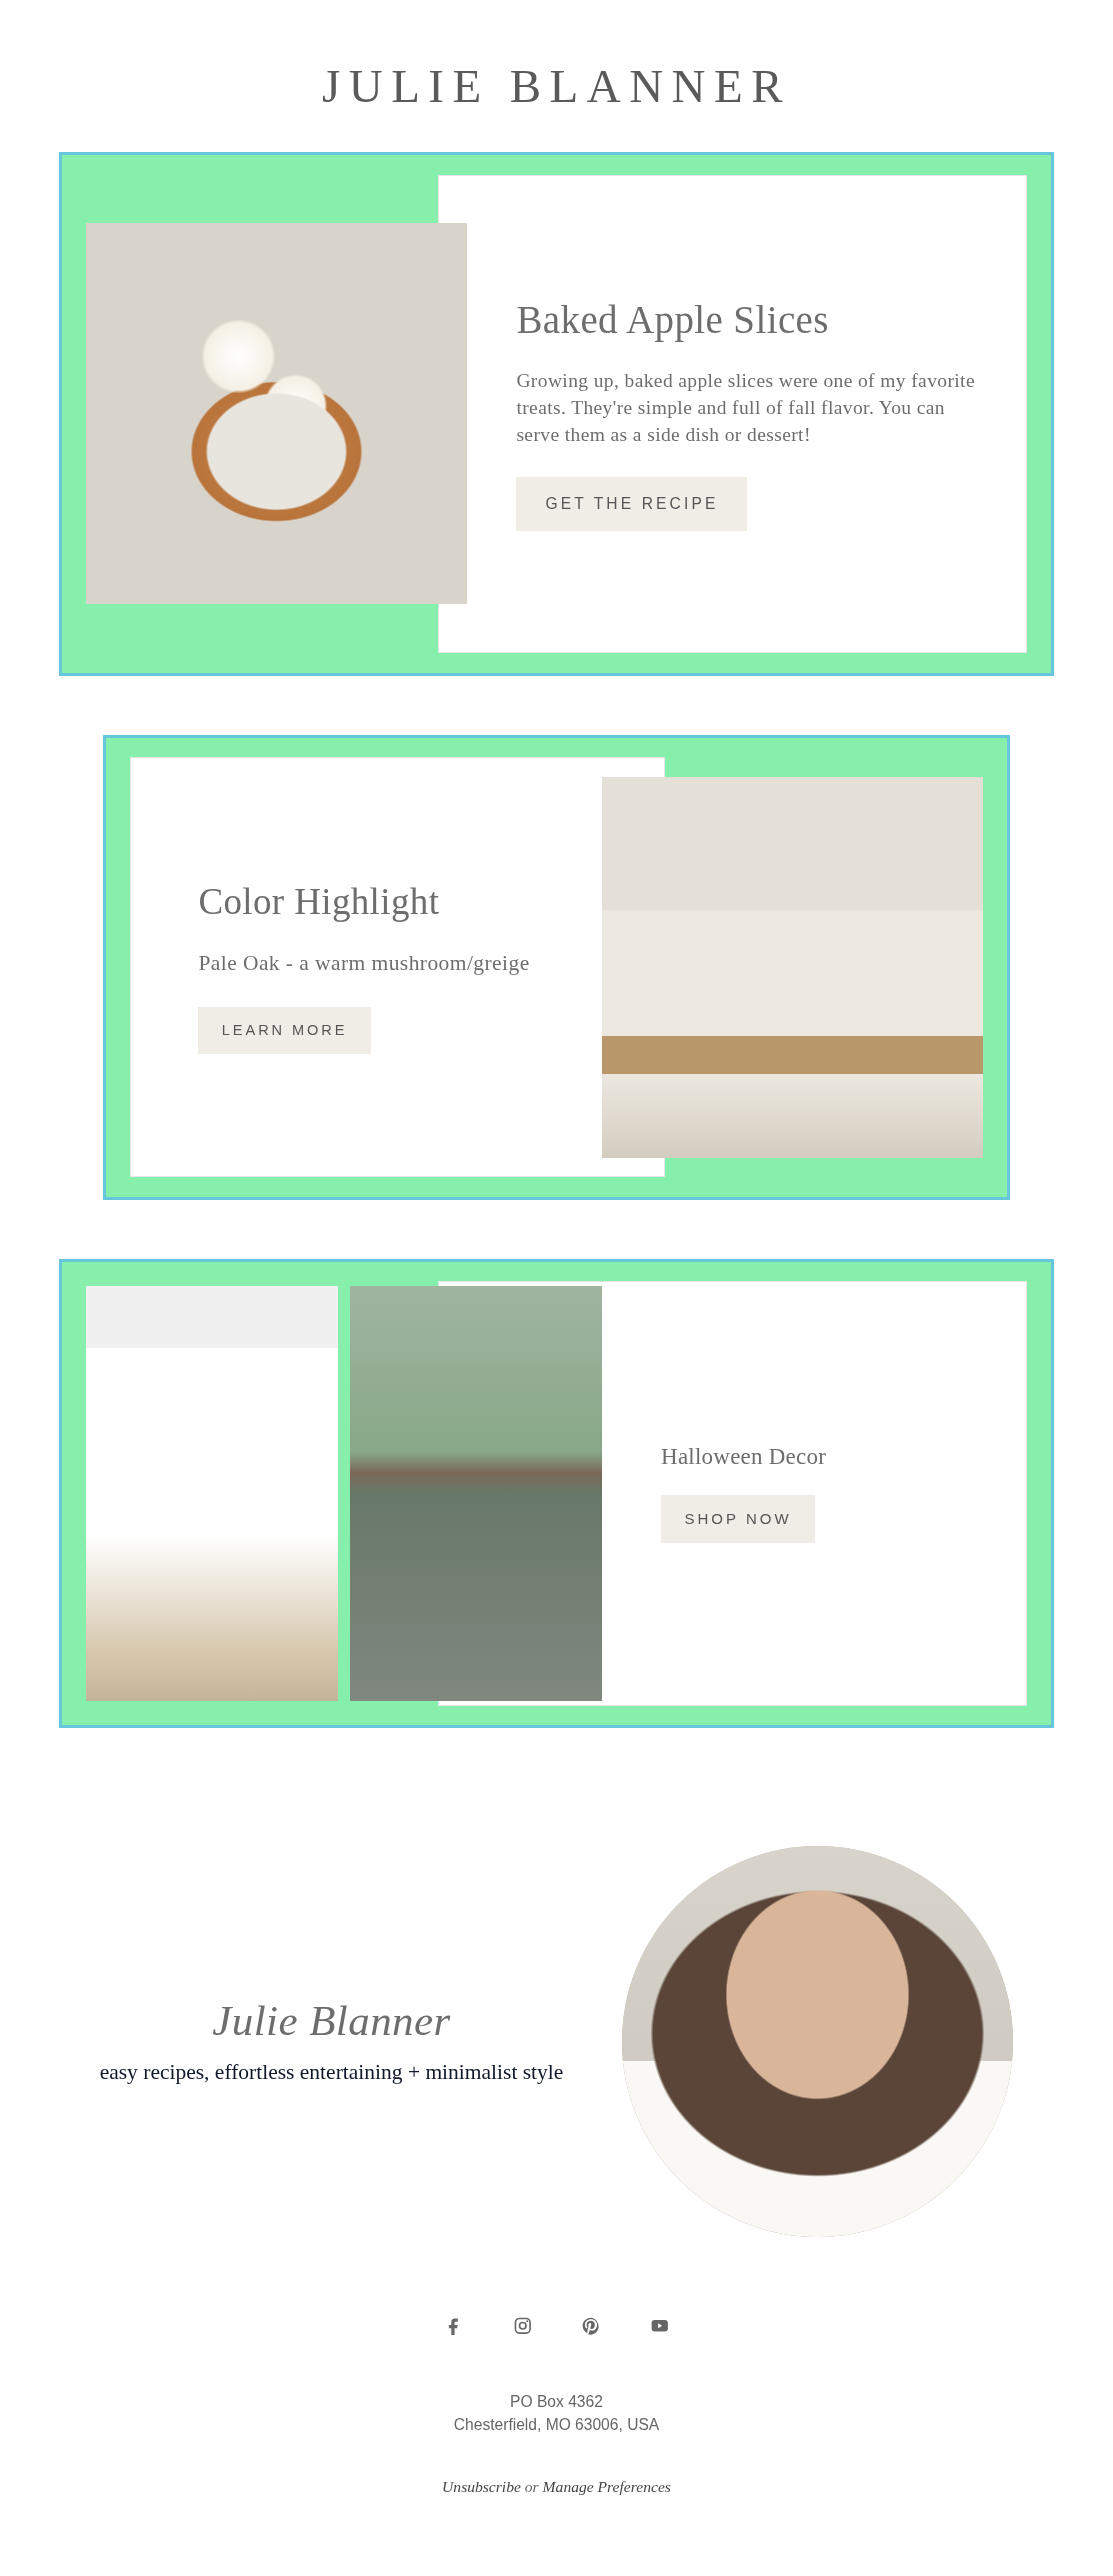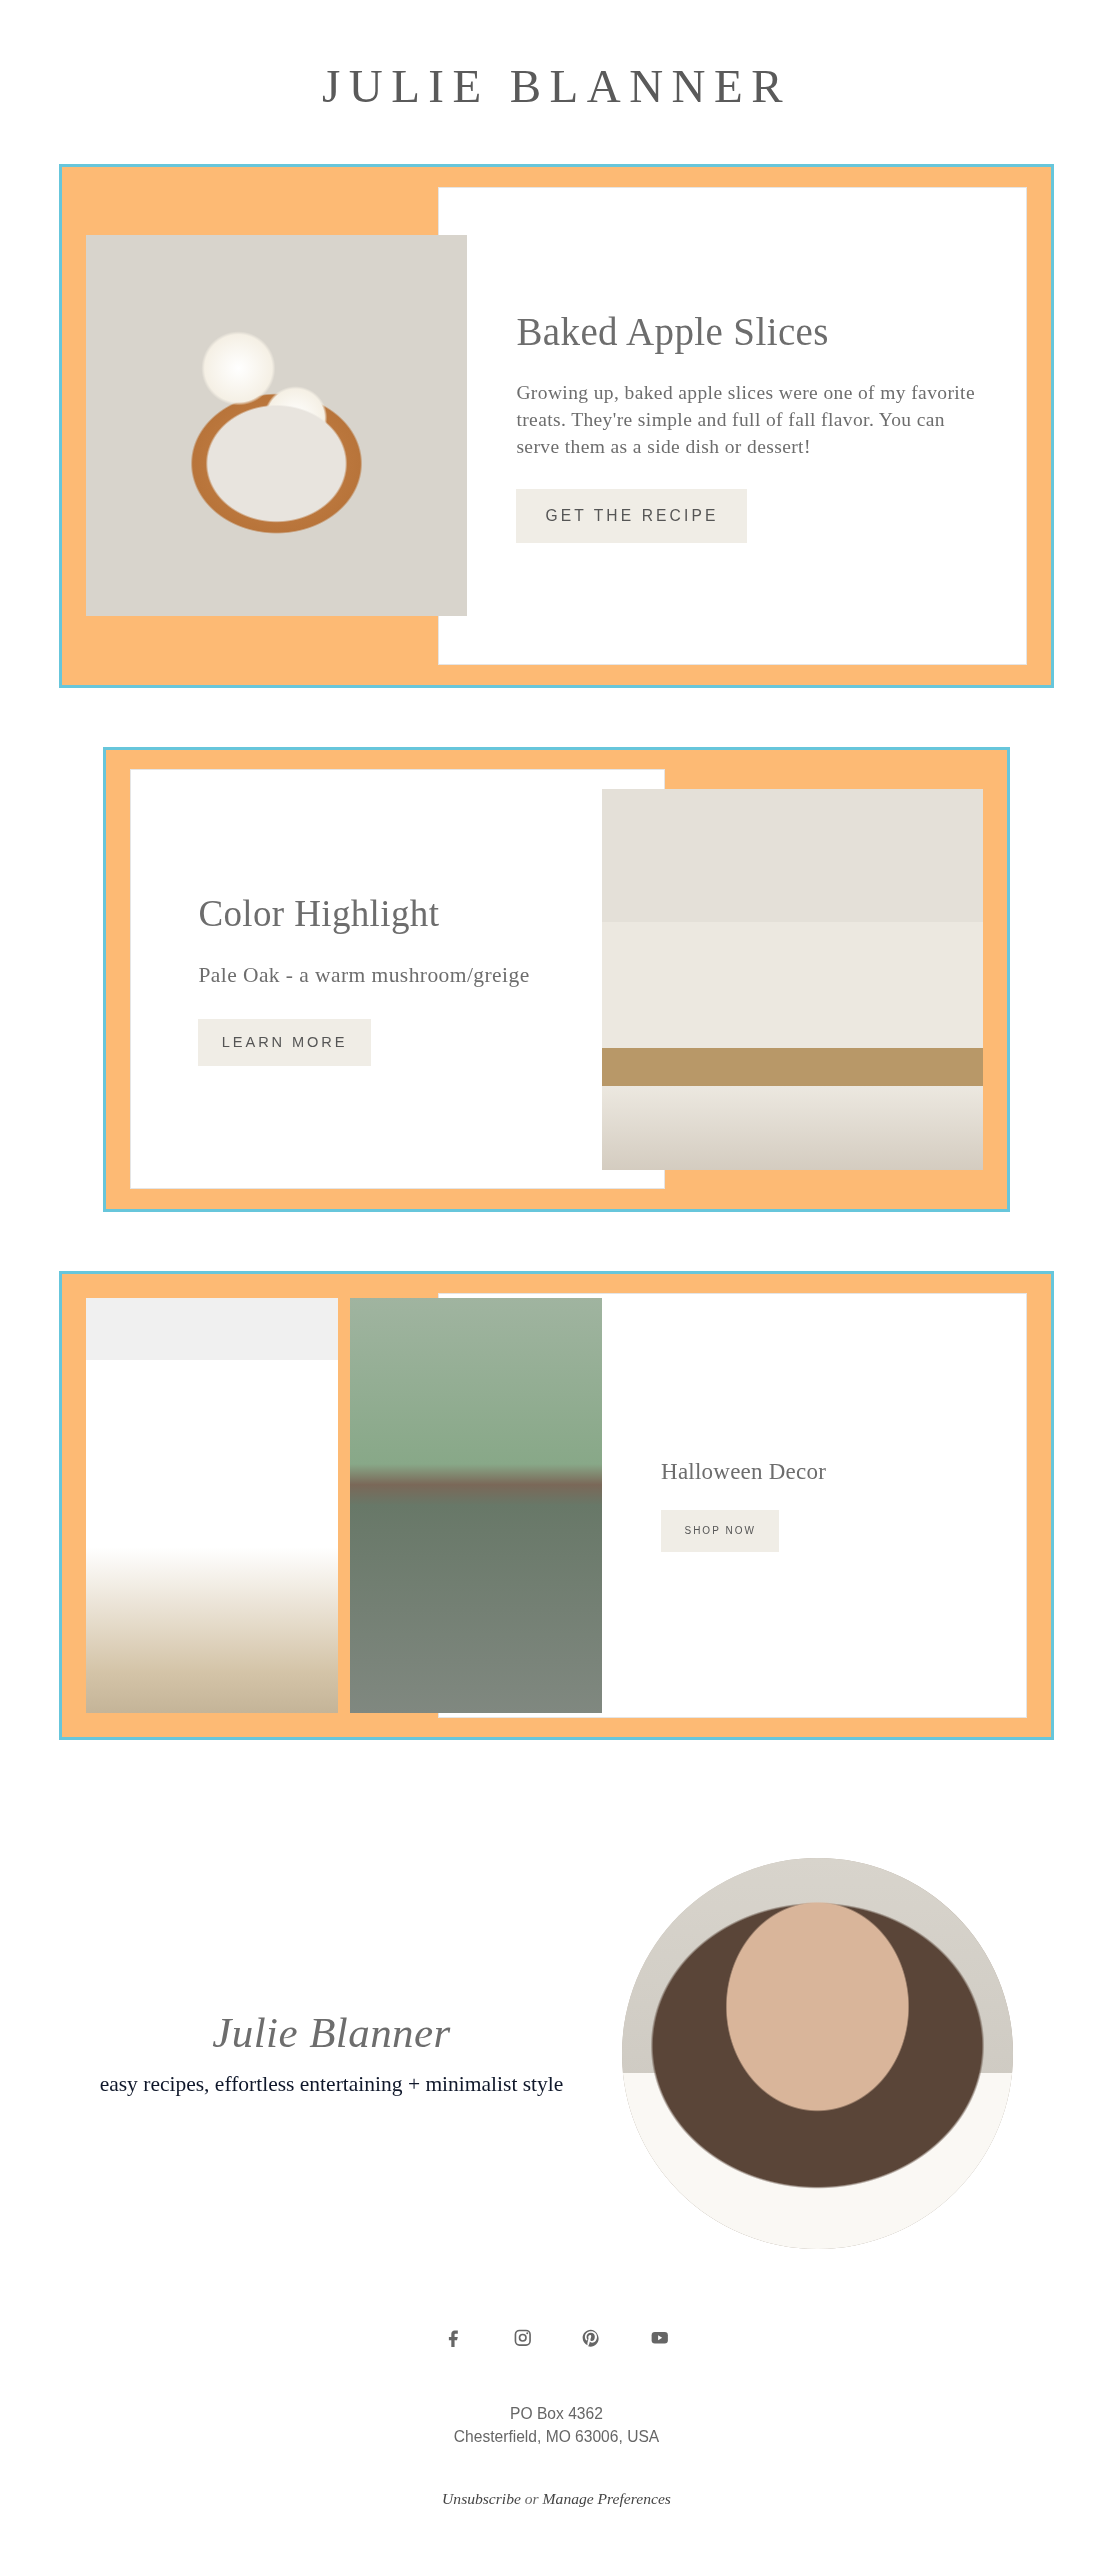--- a/index.html
+++ b/index.html
@@ -1,18 +1,18 @@
 <!DOCTYPE html>
 <html><head>
 <meta charset="utf-8">
 <style>
 body{margin:0;background:#fff;font-family:Georgia,'Times New Roman',serif;color:#5c5c5c;}
 .container{max-width:1113px;margin:0 auto;background:#fff;}
 .logo{text-align:center;padding:59px 19.5px 39px 19.5px;font-size:47px;letter-spacing:0.18em;color:#5a5a5a;font-weight:400;font-family:Georgia,serif;}
-.card{border:3.9px solid #67c6db;margin:12px 59px 59px 59px;position:relative;background:#fdba74;}
+.card{border:3.9px solid #67c6db;margin:0 59px 59px 59px;position:relative;background:#86efac;}
 .card-inner{display:flex;align-items:center;padding:24.4px;position:relative;min-height:469px;}
 .card-inner.reverse{flex-direction:row-reverse;}
 .deco-box{position:absolute;border:1px solid #e5e5e5;background:#fff;z-index:0;}
 .img-wrap{flex:0 0 auto;position:relative;z-index:1;display:flex;gap:11.7px;}
 .img{background:#c8bba8;position:relative;overflow:hidden;}
 .text-wrap{flex:1 1 auto;padding:29px 49px;position:relative;z-index:1;}
 .card-title{font-size:39px;color:#6d6d6d;margin:0 0 24.4px 0;font-weight:400;letter-spacing:0.01em;}
 .card-desc{font-size:19.5px;line-height:1.4;color:#6d6d6d;margin:0 0 29px 0;letter-spacing:0.02em;}
 .btn{display:inline-block;background:#f0ede6;color:#555;padding:17.6px 29px;font-family:Arial,Helvetica,sans-serif;font-size:15.6px;letter-spacing:0.2em;border:none;cursor:pointer;}
 .bio-section{display:flex;align-items:center;justify-content:center;padding:59px 59px;gap:59px;}
@@ -77,21 +77,21 @@
 
   <div class="card">
     <div class="deco-box" style="top:19.5px;left:38%;right:24.4px;bottom:19.5px;"></div>
     <div class="card-inner" style="min-height:410px;">
       <div class="img-wrap">
         <div class="img img-door" style="width:252px;height:415px;"></div>
         <div class="img img-house" style="width:252px;height:415px;"></div>
       </div>
       <div class="text-wrap" style="padding-left:59px;padding-right:39px;">
         <h2 class="card-title" style="font-size:23px;">Halloween Decor</h2>
-        <button class="btn" style="padding:15.6px 23.4px;font-size:10px;">SHOP NOW</button>
+        <button class="btn" style="padding:15.6px 23.4px;font-size:15px;">SHOP NOW</button>
       </div>
     </div>
   </div>
 
   <div class="bio-section">
     <div class="bio-text">
       <h2 class="bio-name">Julie Blanner</h2>
       <div class="bio-tagline">easy recipes, effortless entertaining + minimalist style</div>
     </div>
     <div class="bio-img"></div>

